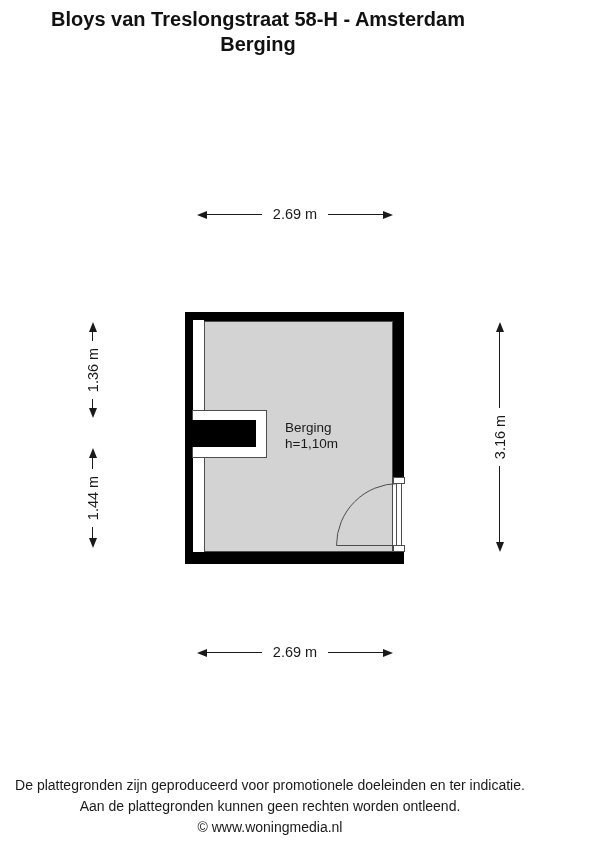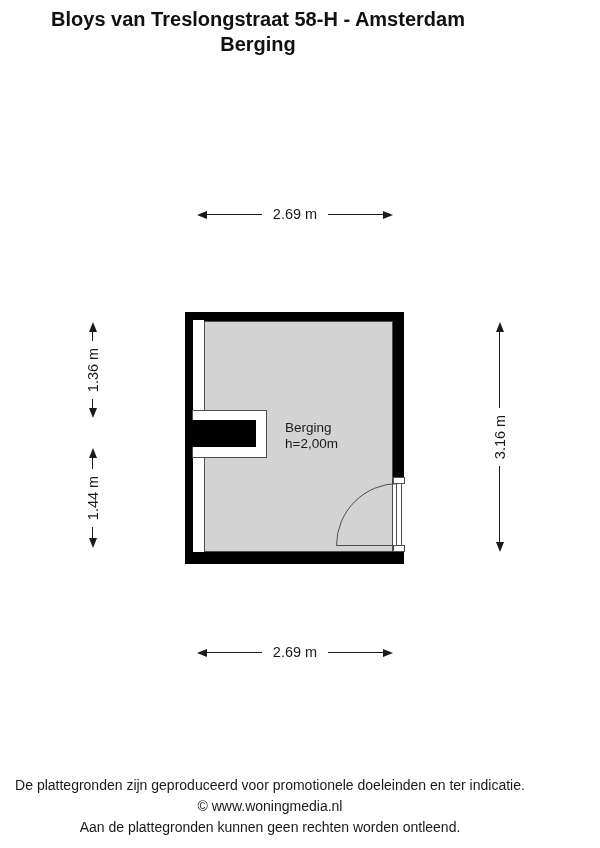--- a/index.html
+++ b/index.html
@@ -116,20 +116,20 @@
   <rect x="208.5" y="235.5" width="10.5" height="6" fill="#ffffff" stroke="#4d4d4d" stroke-width="1" shape-rendering="crispEdges"></rect>
 
   <rect x="211.5" y="173.5" width="4.5" height="62" fill="#ffffff" stroke="#4d4d4d" stroke-width="1" shape-rendering="crispEdges"></rect>
 
   <path d="M 151.5 235.5 A 62 62 0 0 1 213.5 173.5" fill="none" stroke="#4d4d4d" stroke-width="1"></path>
   <line x1="151.5" y1="235.5" x2="211" y2="235.5" stroke="#4d4d4d" stroke-width="1"></line>
 </svg>
 
 <div class="abs room-label">
   <div>Berging</div>
-  <div>h=2,00m</div>
+  <div>h=1,10m</div>
 </div>
 
 <div class="abs footer-block">
   <div class="footer-line">De plattegronden zijn geproduceerd voor promotionele doeleinden en ter indicatie.</div>
+  <div class="footer-line">Aan de plattegronden kunnen geen rechten worden ontleend.</div>
   <div class="footer-line">© www.woningmedia.nl</div>
-  <div class="footer-line">Aan de plattegronden kunnen geen rechten worden ontleend.</div>
 </div>
 
 </body></html>

